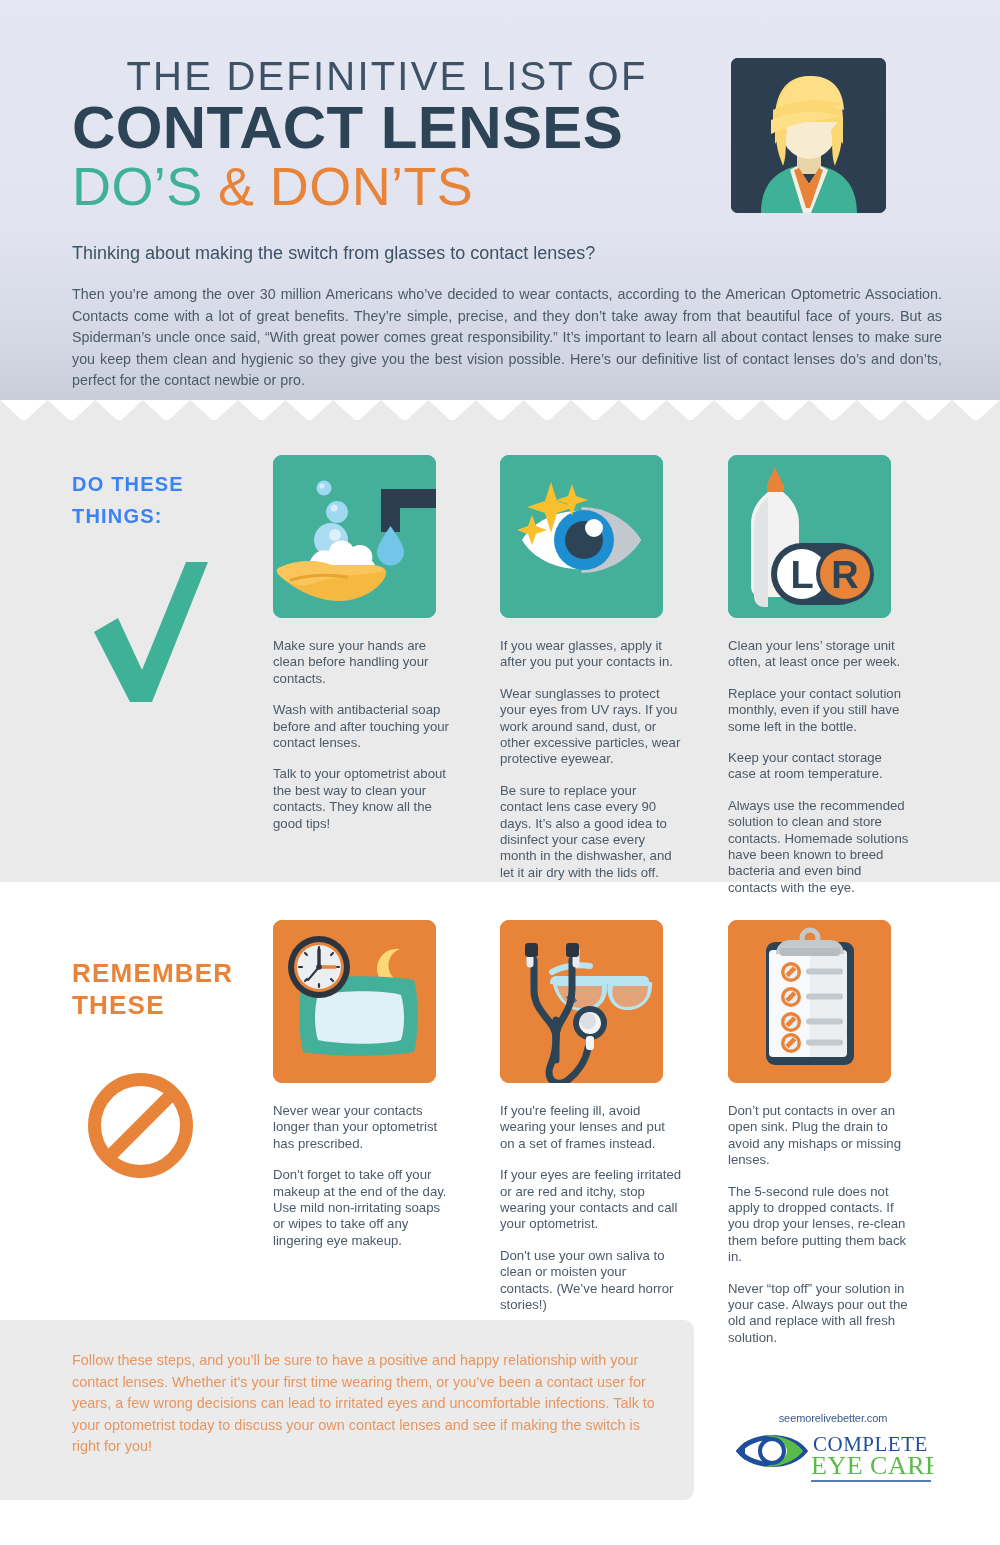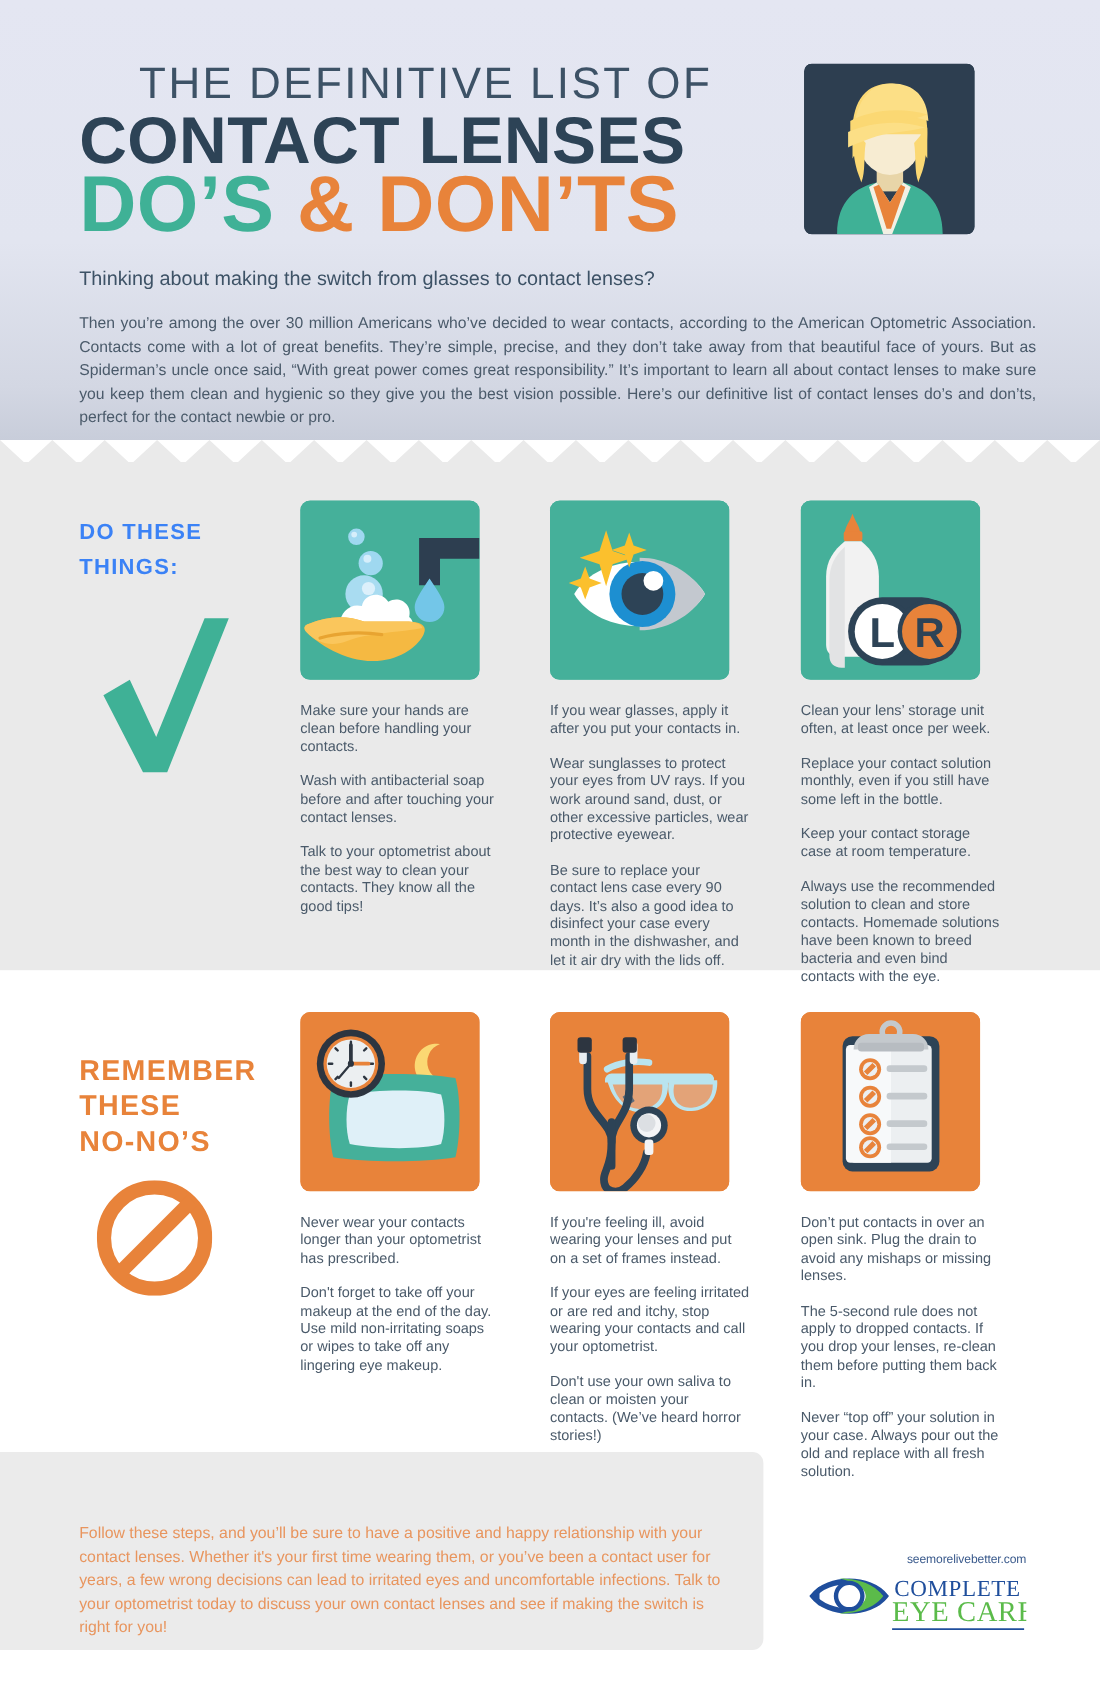--- a/index.html
+++ b/index.html
@@ -42,22 +42,22 @@
   }
   .t-line2 {
     font-size: 60px;
     font-weight: bold;
     color: #2d4356;
     letter-spacing: 0.4px;
     line-height: 56px;
     white-space: nowrap;
   }
   .t-line3 {
-    font-size: 72px;
-    font-weight: bold;
+    font-size: 54px;
+    font-weight: normal;
     letter-spacing: 0.4px;
     line-height: 60px;
     white-space: nowrap;
   }
   .t-do { color: #3fb196; }
   .t-amp { color: #e8833a; }
   .t-dont { color: #e8833a; }
 
   .subhead {
     position: absolute;
@@ -159,36 +159,36 @@
   
   .footer-panel {
     position: absolute;
     left: -18px; top: 1320px;
     width: 712px; height: 180px;
     background: #ebebeb;
     border-radius: 10px;
   }
   .footer-text {
     position: absolute;
-    left: 72px; top: 1384px;
+    left: 72px; top: 1350px;
     width: 592px;
     font-size: 14.4px;
     line-height: 21.6px;
     color: #e8955e;
   }
   .logo {
     position: absolute;
     left: 733px; top: 1425px;
     width: 200px;
   }
   .logo-url {
     position: absolute;
     left: 733px; top: 1412px;
     width: 200px;
-    text-align: right;
+    text-align: center;
     font-size: 11px;
     color: #3a5a8c;
     letter-spacing: -0.1px;
   }
 </style>
 </head>
 <body>
 
 <div class="page">
 
@@ -327,21 +327,20 @@
       <p>Clean your lens’ storage unit often, at least once per week.</p>
       <p>Replace your contact solution monthly, even if you still have some left in the bottle.</p>
       <p>Keep your contact storage case at room temperature.</p>
       <p>Always use the recommended solution to clean and store contacts. Homemade solutions have been known to breed bacteria and even bind contacts with the eye.</p>
     </div>
   </div>
 
   <div class="sec-head nono-head">
     <div>REMEMBER</div>
     <div>THESE</div>
-    <div>NO-NO’S</div>
   </div>
 
   <svg class="ban-icon" viewBox="0 0 105 105">
     <circle cx="52.5" cy="52.5" r="46" fill="none" stroke="#e8833a" stroke-width="13"></circle>
     <rect x="46" y="4" width="13" height="97" fill="#e8833a" transform="rotate(45 52.5 52.5)"></rect>
   </svg>
 
   <div class="col no-c1">
     <div class="icon-tile tile-orange">
       <svg width="163" height="163" viewBox="0 0 163 163">

